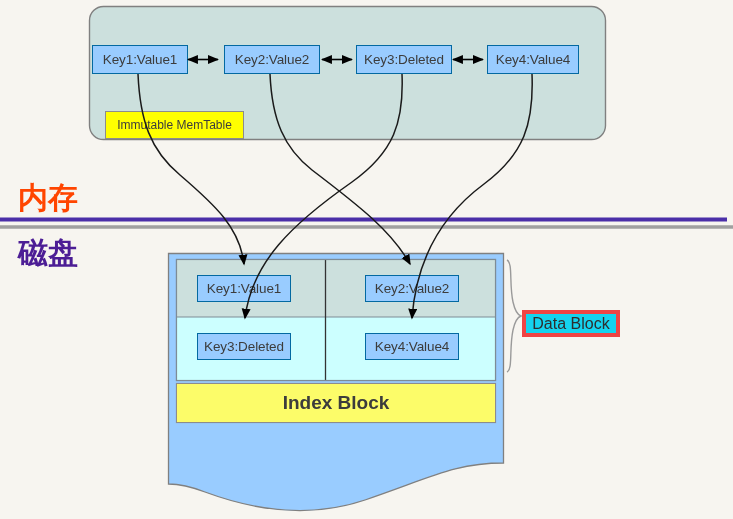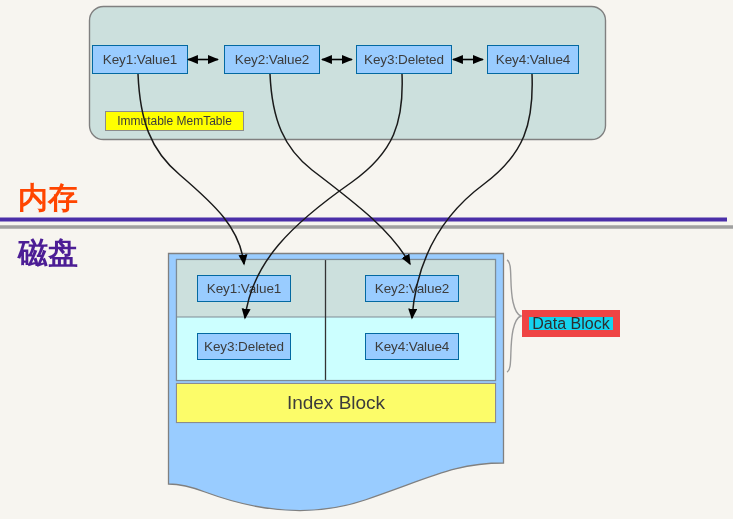--- a/index.html
+++ b/index.html
@@ -33,21 +33,21 @@
     background:#FFFF00;
     border:1px solid #8C8C8C;
     color:#3C3C3C;
     font-size:12px;
     display:flex;align-items:center;justify-content:center;
     white-space:nowrap;
   }
   
   .tag-cyan{
     background:#15D3EE;
-    border:7px solid #ef4444;
+    border:4px solid #ef4444;
     color:#2E2E2E;
     font-size:16px;
     display:flex;align-items:center;justify-content:center;
     white-space:nowrap;
   }
   .tag-cyan.small{font-size:15px;}
 
   .index-block{
     background:#FCFC69;
     border:1px solid #8C8C8C;
@@ -123,28 +123,28 @@
     <path d="M402,74 C404,122 394,152 352,182 C292,224 252,262 245,318" fill="none" stroke="#1A1A1A" stroke-width="1.5" marker-end="url(#ah)"></path>
 
     <path d="M532,74 C534,124 524,154 484,184 C438,218 416,264 412,318" fill="none" stroke="#1A1A1A" stroke-width="1.5" marker-end="url(#ah)"></path>
   </svg>
 
   <div class="node keybox" style="left:92px;top:45px;width:96px;height:29px;">Key1:Value1</div>
   <div class="node keybox" style="left:224px;top:45px;width:96px;height:29px;">Key2:Value2</div>
   <div class="node keybox" style="left:356px;top:45px;width:96px;height:29px;">Key3:Deleted</div>
   <div class="node keybox" style="left:487px;top:45px;width:92px;height:29px;">Key4:Value4</div>
 
-  <div class="node tag-yellow" style="left:105px;top:111px;width:139px;height:20px;">Immutable MemTable</div>
+  <div class="node tag-yellow" style="left:105px;top:111px;width:139px;height:28px;">Immutable MemTable</div>
 
   <div class="node cjk-label" style="left:18px;top:183px;color:#FF4500;">内存</div>
   <div class="node cjk-label" style="left:18px;top:238px;color:#4c1d95;">磁盘</div>
 
   <div class="node keybox" style="left:197px;top:275px;width:94px;height:27px;">Key1:Value1</div>
   <div class="node keybox" style="left:365px;top:275px;width:94px;height:27px;">Key2:Value2</div>
   <div class="node keybox" style="left:197px;top:333px;width:94px;height:27px;">Key3:Deleted</div>
   <div class="node keybox" style="left:365px;top:333px;width:94px;height:27px;">Key4:Value4</div>
 
-  <div class="node index-block" style="left:176px;top:383px;width:320px;height:40px;">Index Block</div>
+  <div class="node index-block" style="left:176px;top:383px;width:320px;height:40px;font-weight:bold;">Index Block</div>
 
   <div class="node tag-cyan" style="left:522px;top:310px;width:98px;height:27px;">Data Block</div>
 
 
 </div>
 
 </body></html>

